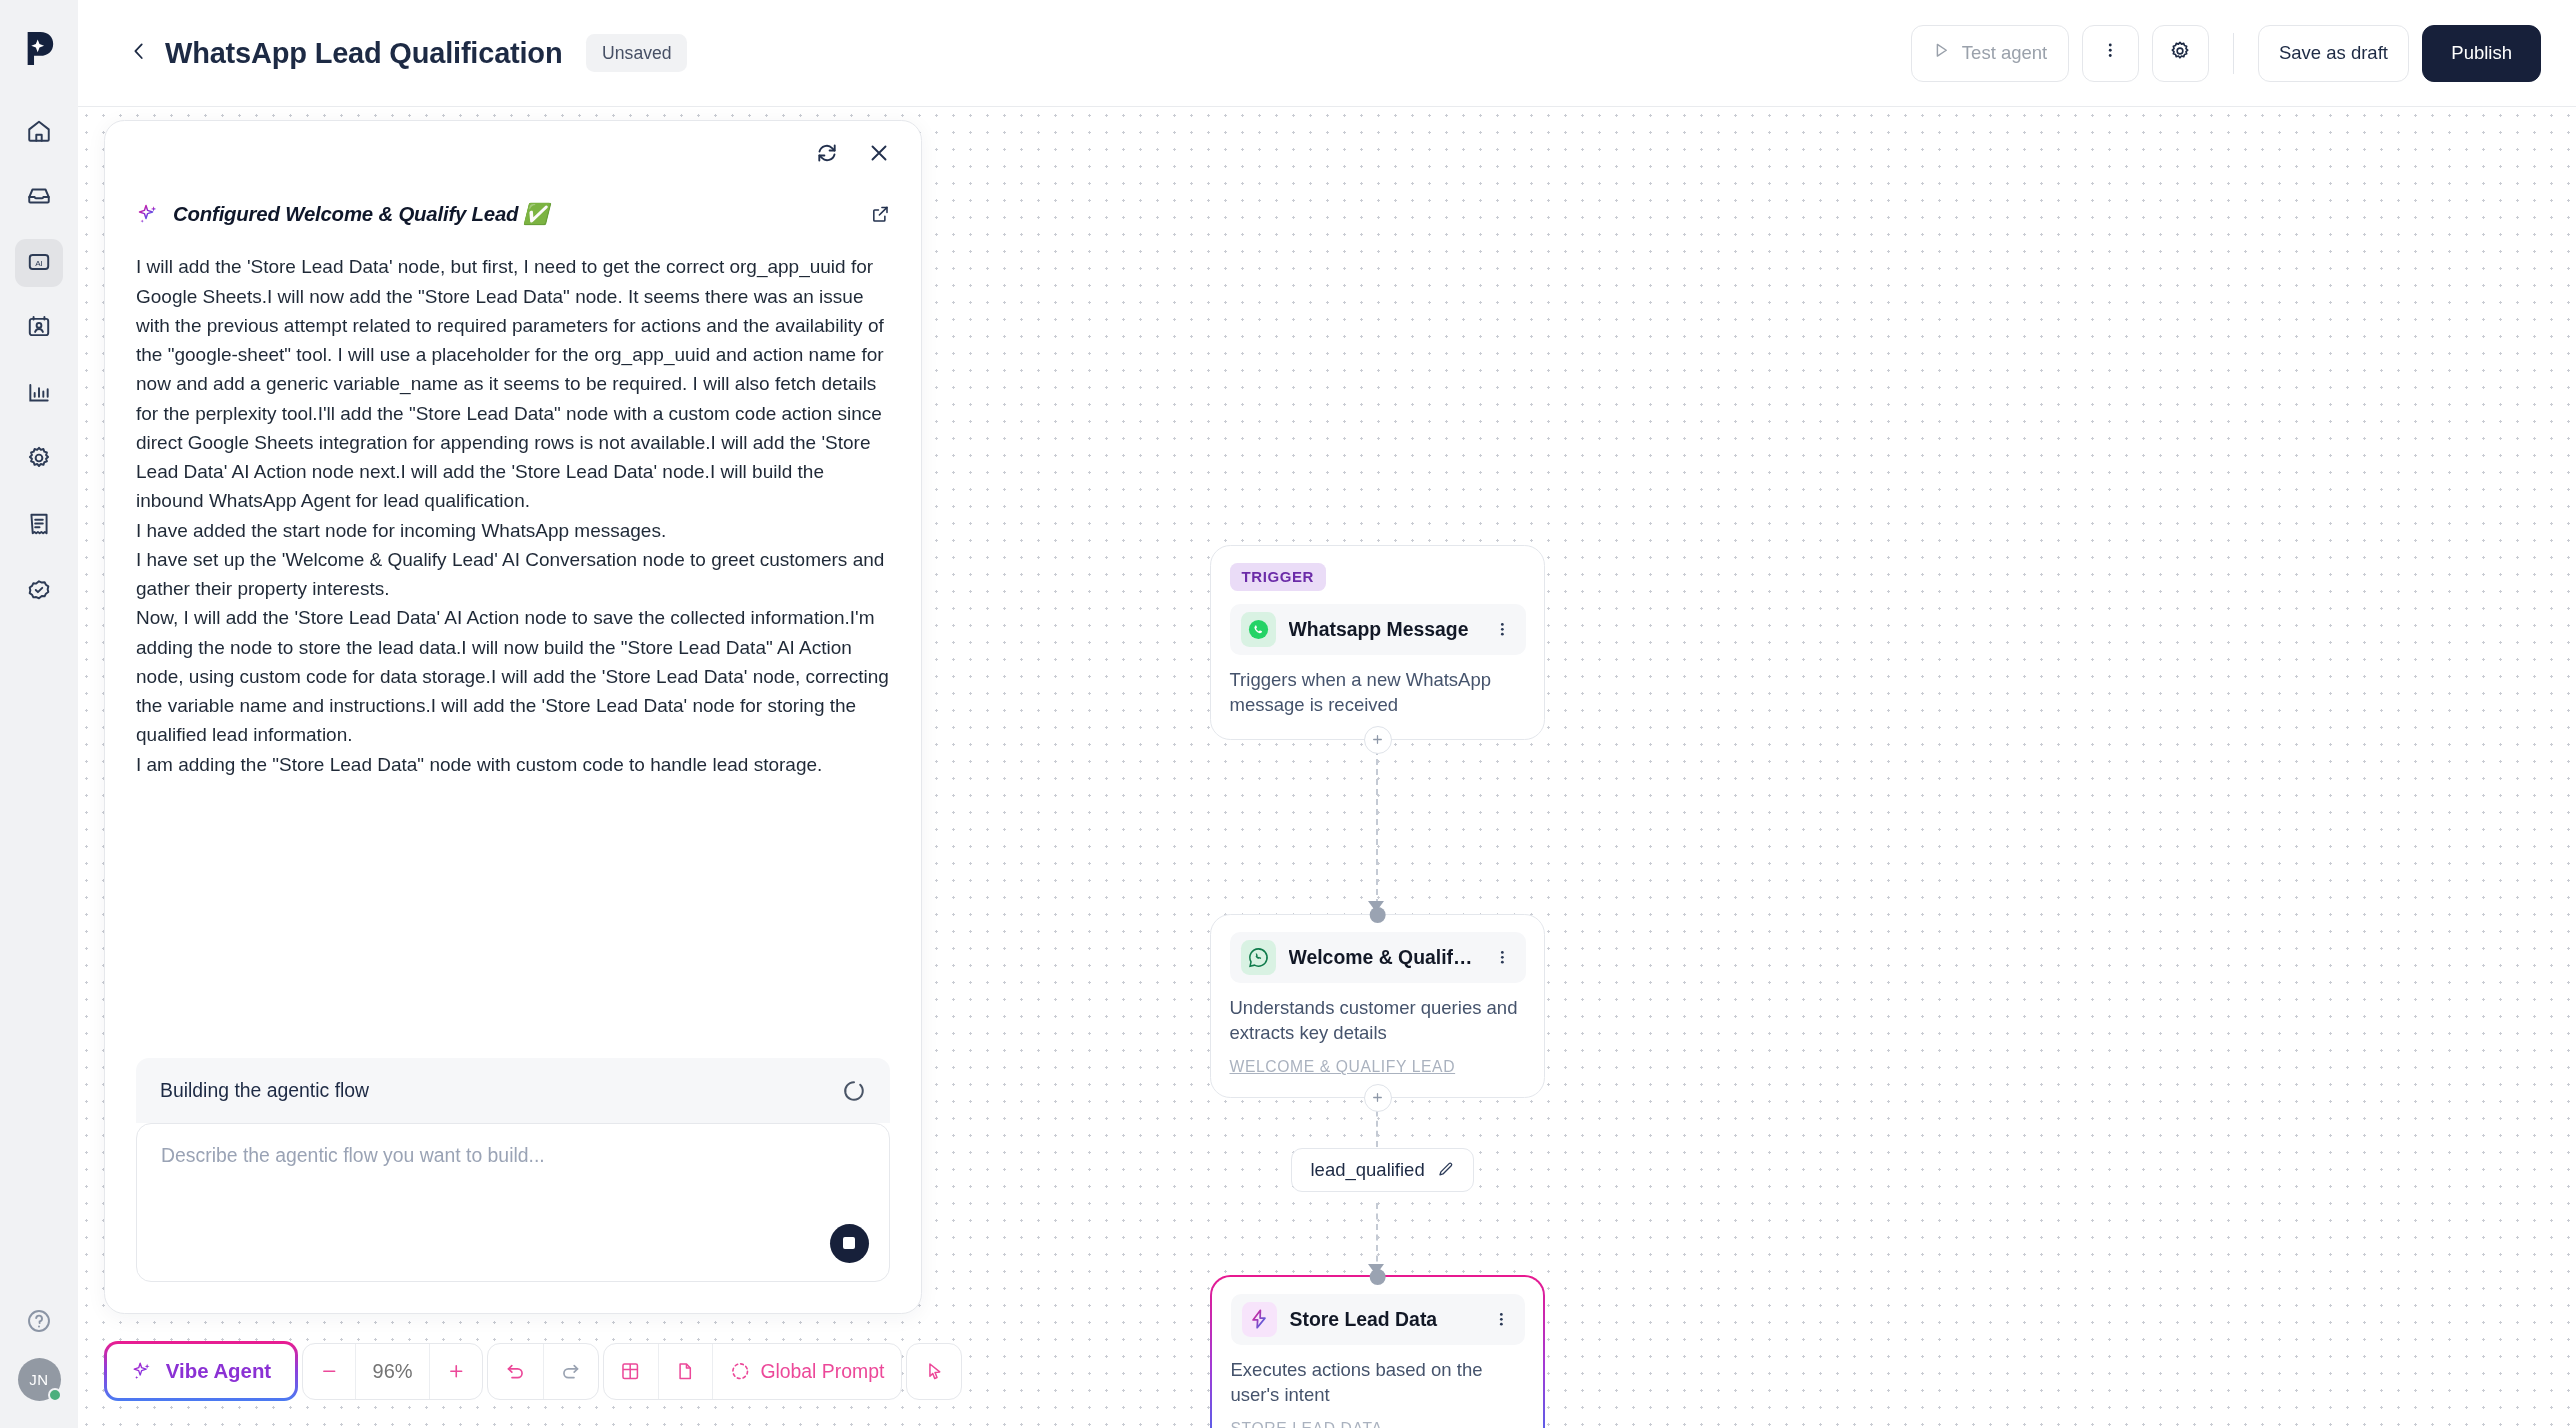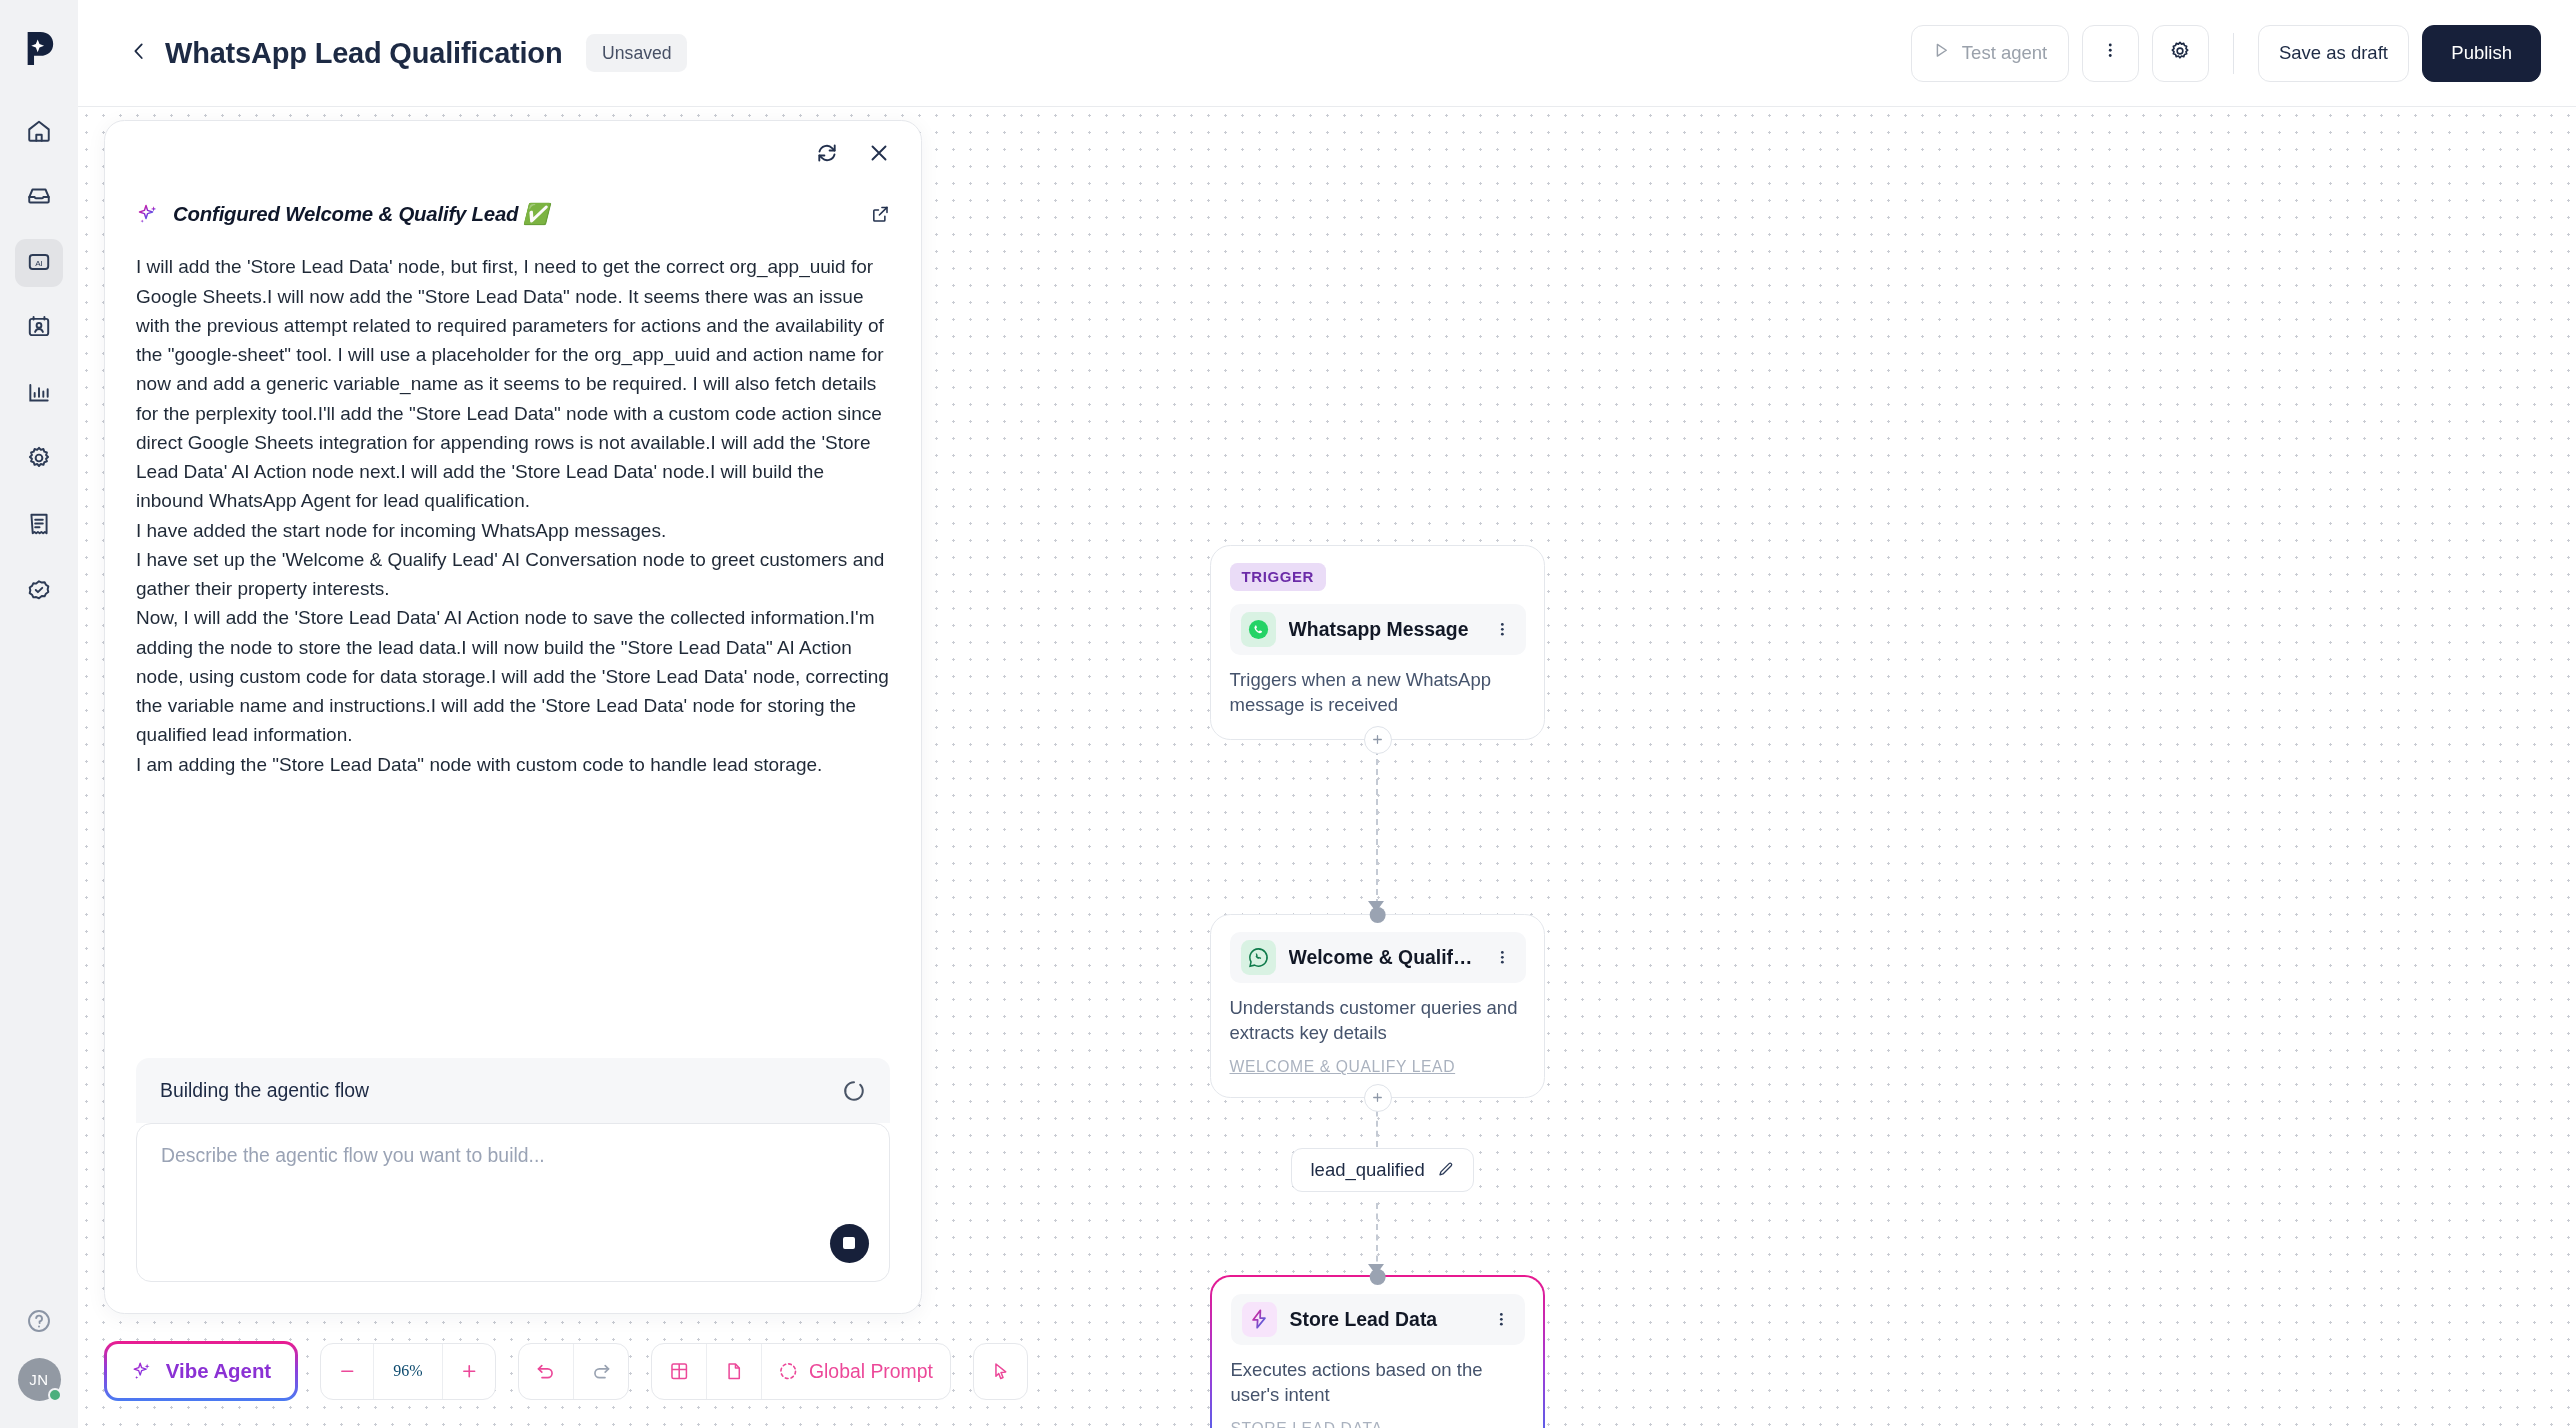--- a/index.html
+++ b/index.html
@@ -174,41 +174,41 @@
   #composer-stop {
     position: absolute; right: 20.4px; bottom: 18.5px; width: 39px; height: 39px;
     border-radius: 50%; background: #17203a; display: flex; align-items: center;
     justify-content: center;
   }
   #composer-stop i { display:block; width: 12px; height: 12px; background:#fff; border-radius:1.9px; }
 
   
   #bottom-toolbar {
     position: absolute; left: 104px; bottom: 28px; display: flex; align-items: center;
-    gap: 22px; z-index: 22;
+    gap: 4px; z-index: 22;
   }
   #vibe-agent-btn {
     border-radius: 14px; padding: 2.8px;
     background: linear-gradient(180deg,#ec1b8e 0%, #8d3fdc 48%, #4a7bf2 100%);
   }
   #vibe-agent-inner {
     background: #fff; border-radius: 11px; height: 54px; padding: 0 24px;
     display: flex; align-items: center; gap: 13px;
     font-size: 20.4px; font-weight: 600; color: #8b31d4;
   }
   .tool-group {
     display: flex; align-items: center; background: #fff;
     border: 0.9px solid #e6e8ec; border-radius: 13px; height: 57px; overflow: hidden;
   }
   .tool-btn {
     height: 57px; min-width: 52px; padding: 0 16.7px; display: flex; align-items: center;
     justify-content: center; color: #ec4899; font-size: 19.4px; gap: 10.2px;
   }
   .tool-div { width: 0.9px; height: 57px; background: #eceef1; }
-  #zoom-value { font-size: 16px; color: #0c4a6e; min-width: 68px; justify-content:center;font-family:Liberation Serif, serif; }
+  #zoom-value { font-size: 20px; color: #737373; min-width: 68px; justify-content:center; }
   .tool-btn.muted { color: #9aa3b2; }
 </style>
 </head>
 <body>
 
 <div id="left-rail">
   <div id="rail-logo">
     <svg width="31" height="37" viewBox="0 0 34 40" fill="none">
       <path d="M4 2 L18 2 C27 2 32 8 32 15 C32 23 26 28 18 28 L11 28 L11 38 L4 38 Z" fill="#14213d"></path>
       <path d="M15 10 L17 15 L22 17 L17 19 L15 24 L13 19 L8 17 L13 15 Z" fill="#ffffff"></path>

